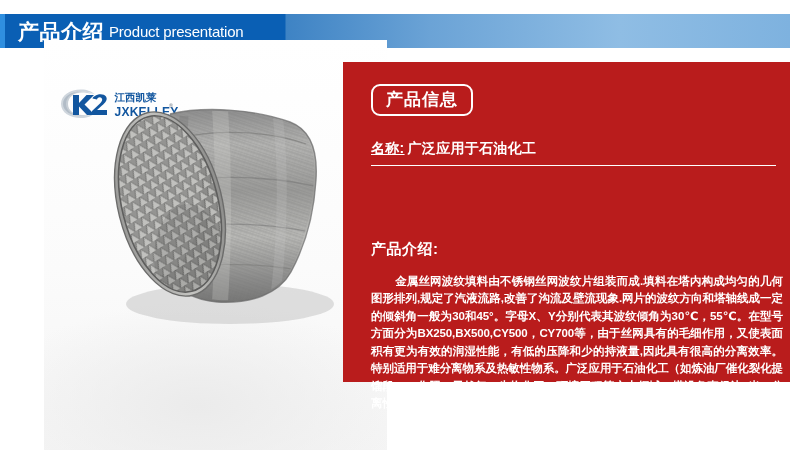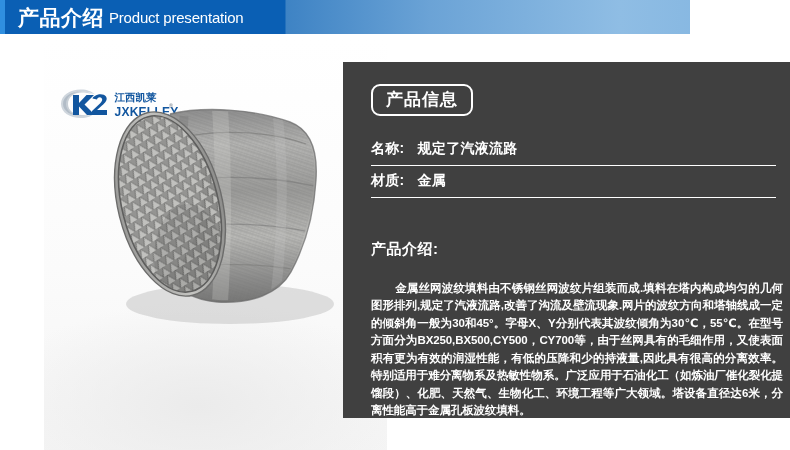--- a/index.html
+++ b/index.html
@@ -11,22 +11,22 @@
     width: 790px;
     height: 450px;
     font-family: "Liberation Sans", "DejaVu Sans", sans-serif;
     overflow: hidden;
     position: relative;
   }
 
   
   #header-banner {
     position: absolute;
-    left: 0; top: 0;
-    width: 690px;
+    left: 0; top: 14px;
+    width: 790px;
     height: 34px;
     background: linear-gradient(to right,
                 #2f8fe0 0px, #2f8fe0 5px,
                 #0a5fb4 5px, #0a5fb4 285px,
                 #3e83c4 286px,
                 #6ba3d6 430px,
                 #8fbde4 620px,
                 #7eb2df 790px);
     overflow: hidden;
   }
@@ -87,22 +87,22 @@
   #product-photo {
     position: absolute;
     left: 48px; top: 38px;
     width: 260px; height: 250px;
   }
 
   
   #info-panel {
     position: absolute;
     left: 343px; top: 62px;
-    width: 447px; height: 356px;
-    background: #404040;
+    width: 447px; height: 320px;
+    background: #b91c1c;
   }
 
   #product-info-badge {
     position: absolute;
     left: 28px; top: 22px;
     border: 2px solid #ffffff;
     border-radius: 9px;
     padding: 5px 13px 6px 13px;
     color: #ffffff;
     font-size: 17px;
@@ -118,34 +118,34 @@
   }
   .spec-row {
     padding: 6px 0 7px 0;
     border-bottom: 1px solid #ffffff;
     color: #ffffff;
     font-size: 14px;
     font-weight: bold;
     letter-spacing: 0.3px;
     white-space: nowrap;
   }
-  .spec-row .spec-label { margin-right: 13px; }
+  .spec-row .spec-label { margin-right: 3px; text-decoration: underline; }
   .spec-row .spec-value { font-weight: bold; }
 
   #description-block {
     position: absolute;
     left: 28px; top: 178px;
     width: 412px;
   }
   #description-heading {
     color: #ffffff;
     font-size: 15px;
     font-weight: bold;
     letter-spacing: 0.5px;
-    margin-bottom: 21px;
+    margin-bottom: 14px;
   }
   #description-text {
     color: #ffffff;
     font-size: 11.5px;
     font-weight: bold;
     line-height: 1.52;
     text-indent: 2.1em;
     text-align: justify;
     letter-spacing: -0.1px;
   }
@@ -248,24 +248,21 @@
     <ellipse cx="78" cy="126" rx="48" ry="90" transform="rotate(-14 78 126)" fill="none" stroke="#5e5e5d" stroke-width="1.6"></ellipse>
   </svg>
 </div>
 
 <div id="info-panel">
 
   <div id="product-info-badge">产品信息</div>
 
   <div id="spec-list">
     <div class="spec-row">
-      <span class="spec-label">名称:</span><span class="spec-value">规定了汽液流路</span>
-    </div>
-    <div class="spec-row">
-      <span class="spec-label">材质:</span><span class="spec-value">金属</span>
+      <span class="spec-label">名称:</span><span class="spec-value">广泛应用于石油化工</span>
     </div>
   </div>
 
   <div id="description-block">
     <div id="description-heading">产品介绍:</div>
     <div id="description-text">金属丝网波纹填料由不锈钢丝网波纹片组装而成.填料在塔内构成均匀的几何图形排列,规定了汽液流路,改善了沟流及壁流现象.网片的波纹方向和塔轴线成一定的倾斜角一般为30和45°。字母X、Y分别代表其波纹倾角为30℃，55℃。在型号方面分为BX250,BX500,CY500，CY700等，由于丝网具有的毛细作用，又使表面积有更为有效的润湿性能，有低的压降和少的持液量,因此具有很高的分离效率。特别适用于难分离物系及热敏性物系。广泛应用于石油化工（如炼油厂催化裂化提馏段）、化肥、天然气、生物化工、环境工程等广大领域。塔设备直径达6米，分离性能高于金属孔板波纹填料。</div>
   </div>
 
 </div>
 

